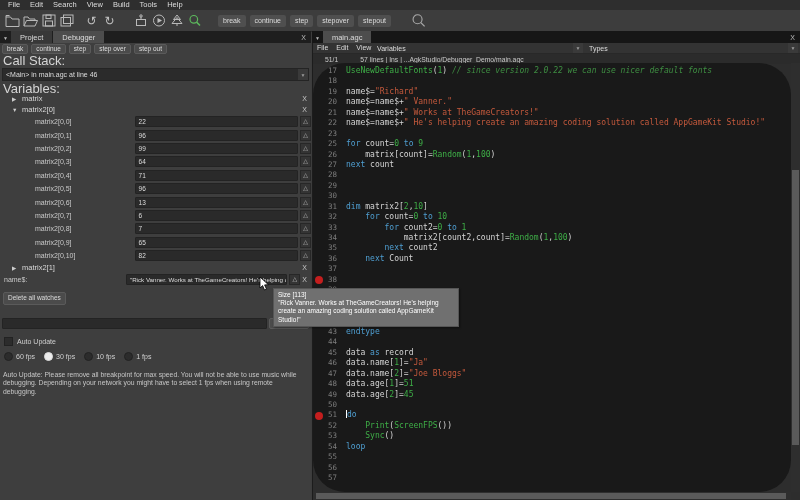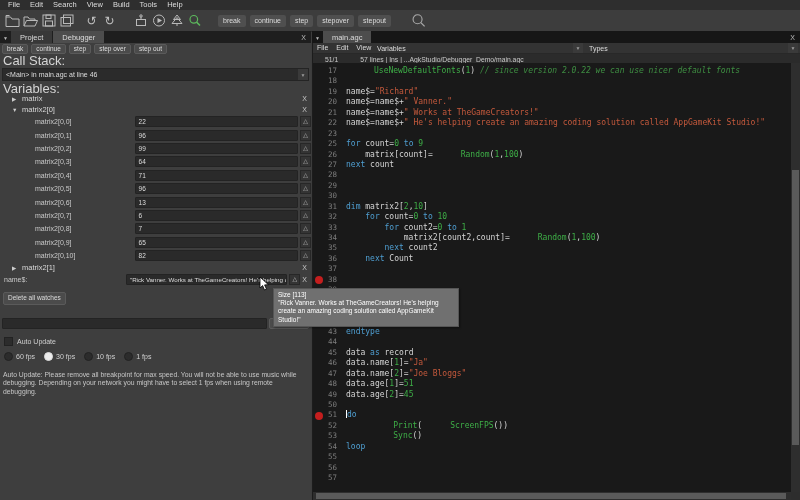--- a/index.html
+++ b/index.html
@@ -56,27 +56,27 @@
   #au-note{margin:10px 3px 0 3px;font-size:6.8px;line-height:8.6px;color:#c6c6c6;}
   
   #editor-panel{position:absolute;top:43px;left:312px;right:0;bottom:0;background:#2d2d2d;border-left:1px solid #1c1c1c;}
   #ed-menu{position:relative;height:10px;background:#333;border-bottom:1px solid #282828;display:flex;align-items:center;}
   #ed-menu .menu-item{font-size:7px;padding:0 4px;}
   #variables-dd{position:absolute;left:60px;top:0;width:206px;height:10px;display:flex;align-items:center;justify-content:space-between;font-size:7px;color:#ddd;padding-left:4px;}
   #types-dd{position:absolute;left:272px;top:0;right:2px;height:10px;display:flex;align-items:center;justify-content:space-between;font-size:7px;color:#ddd;padding-left:4px;}
   #ed-status{height:10px;background:#2b2b2b;display:flex;align-items:center;font-size:6.8px;color:#c9c9c9;}
   #status-pos{margin-left:12px;}
   #status-info{margin-left:22px;}
-  #code-area{position:absolute;top:20px;left:0;right:9px;bottom:8px;background:#191919;overflow:hidden;padding-top:3px;}
+  #code-area{position:absolute;top:20px;left:0;right:9px;bottom:8px;background:#191919;overflow:hidden;padding-top:3px;border-radius:32px;}
   .cl{display:flex;height:10.45px;line-height:10.45px;font-family:"DejaVu Sans Mono",monospace;font-size:8px;}
   .gut{width:24px;flex:none;text-align:right;padding-right:5px;color:#7d7d7d;font-size:7.5px;position:relative;}
   .gut .num{position:relative;z-index:2;}
   .bp{position:absolute;left:2px;top:1.5px;width:8px;height:8px;border-radius:50%;z-index:1;}
   .code{white-space:pre;margin-left:4px;color:#d4d4d4;}
-  .tk-p{color:#d4d4d4;} .tk-k{color:#4f9fd2;} .tk-f{color:#3eae47;margin-left:28px;} .tk-n{color:#3eae47;} .tk-s{color:#c4593c;} .tk-c{color:#3e8e42;font-style:italic;}
+  .tk-p{color:#d4d4d4;} .tk-k{color:#4f9fd2;} .tk-f{color:#3eae47;} .tk-n{color:#3eae47;} .tk-s{color:#c4593c;} .tk-c{color:#3e8e42;font-style:italic;}
   .caret{display:inline-block;width:1px;height:8px;background:#fff;vertical-align:-1px;}
   #v-scroll{position:absolute;top:20px;right:0;width:9px;bottom:8px;background:#2e2e2e;}
   #v-thumb{position:absolute;left:1px;right:1px;top:107px;height:275px;background:#5a5a5a;}
   #h-scroll{position:absolute;left:0;right:9px;bottom:0;height:8px;background:#2e2e2e;}
   #h-thumb{position:absolute;top:1px;bottom:1px;left:3px;right:5px;background:#5a5a5a;}
   
   #tooltip{position:absolute;left:273px;top:288px;width:176px;background:#707070;border:1px solid #565656;z-index:60;
     padding:2px 4px;color:#fff;font-size:6.5px;line-height:8.2px;box-shadow:1px 1px 2px rgba(0,0,0,.4);}
   #mouse-cursor{position:absolute;left:259px;top:276px;z-index:70;}
 </style>

